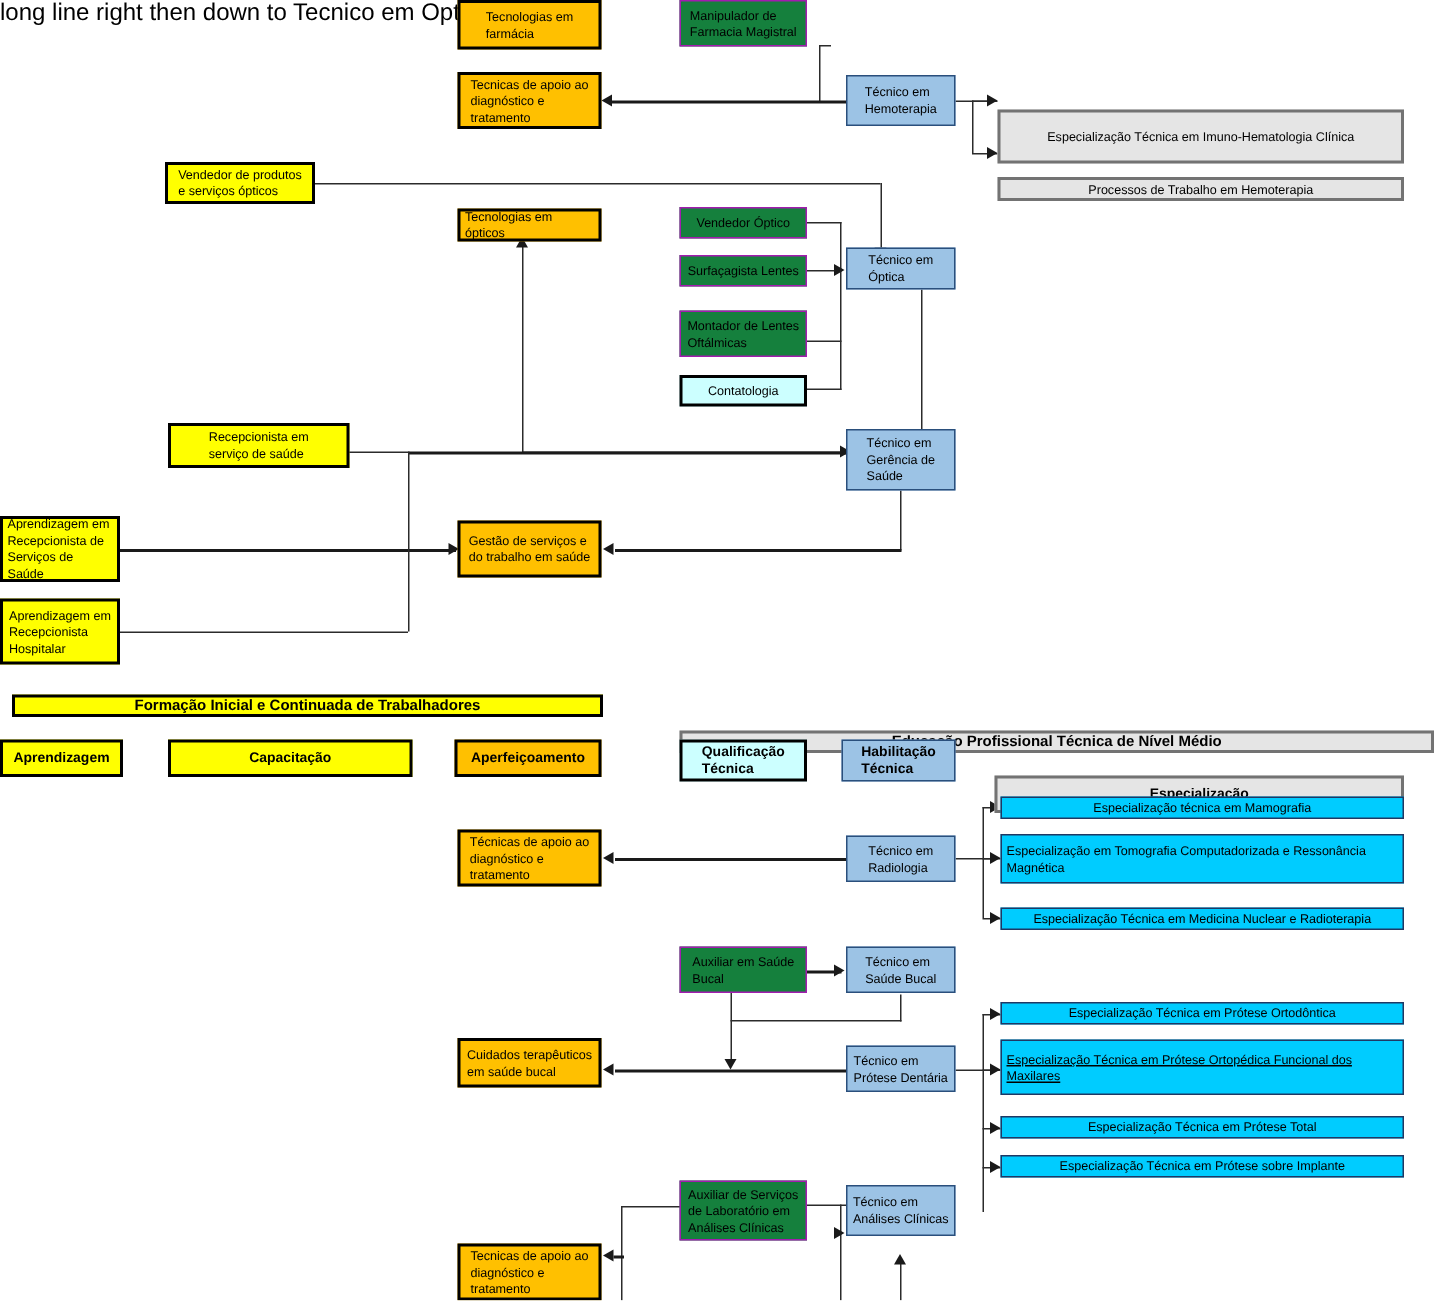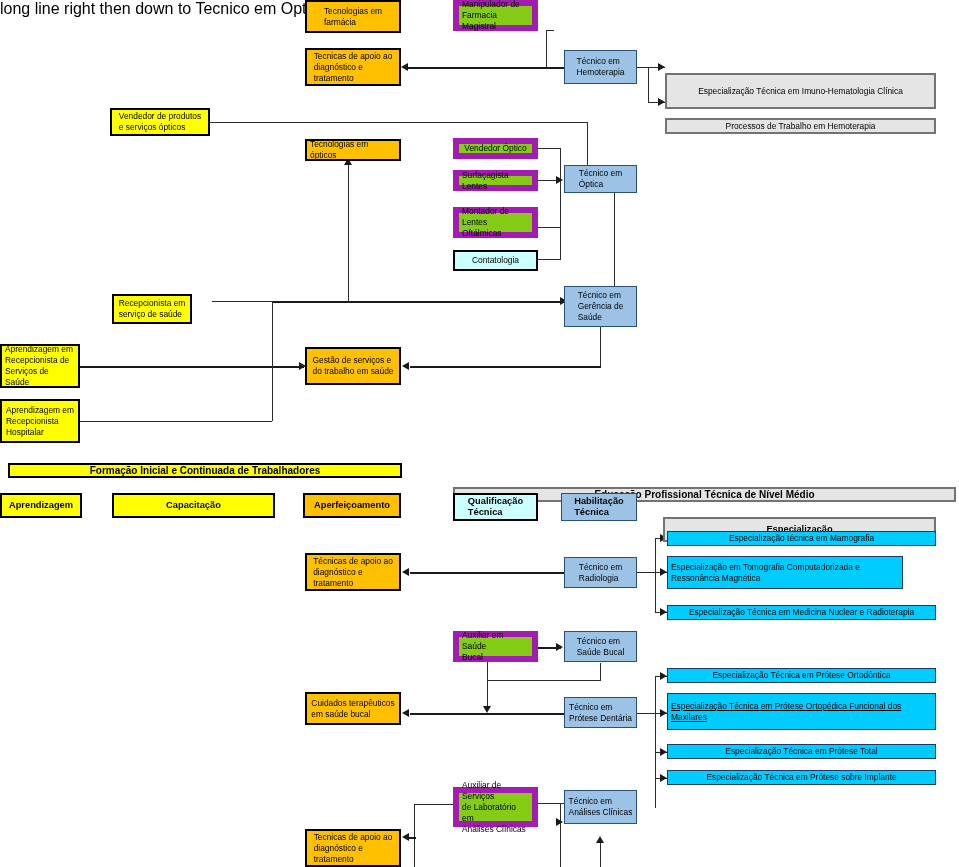--- a/index.html
+++ b/index.html
@@ -28,21 +28,21 @@
     color: #000000;
     font-size: 8.4px;
     line-height: 11px;
     padding: 1px 3px;
     white-space: pre-line;
     z-index: 3;
   }
   
   .f-amber      { background: #ffc000; border: 2px solid #000000; }
   .f-yellow     { background: #ffff00; border: 2px solid #000000; }
-  .f-palecyan   { background: #84cc16; border: 6px solid #a21caf; }
+  .f-palecyan   { background: #15803d; border: 1px solid #a21caf; }
   .f-palecyan-b { background: #ccffff; border: 2px solid #000000; }
   .f-bluemed    { background: #9cc3e5; border: 1px solid #2a4f7c; }
   .f-cyan       { background: #e5e5e5; border: 2px solid #737373; margin-top: 24px; }
   .f-cyan-thin  { background: #00ccff; border: 1px solid #1f3864; }
 
   .bold     { font-weight: bold; font-size: 9.3px; }
   .band     { font-weight: bold; font-size: 10px; }
 
   
   .ln {
@@ -197,21 +197,21 @@
 
   <div class="node f-amber" style="left:305px; top:48px; width:96px; height:38px;">Tecnicas de apoio ao
 diagnóstico e
 tratamento</div>
 
   <div class="node f-yellow" style="left:110px; top:108px; width:100px; height:28px;">Vendedor de produtos
 e serviços ópticos</div>
 
   <div class="node f-amber" style="left:305px; top:139px; width:96px; height:22px;">Tecnologias em ópticos</div>
 
-  <div class="node f-yellow" style="left:112px; top:294px; width:80px; height:30px;">Recepcionista em
+  <div class="node f-yellow" style="left:112px; top:282px; width:121px; height:30px;">Recepcionista em
 serviço de saúde</div>
 
   <div class="node f-yellow" style="left:0px; top:344px; width:80px; height:44px;">Aprendizagem em
 Recepcionista de
 Serviços de Saúde</div>
 
   <div class="node f-yellow" style="left:0px; top:399px; width:80px; height:44px;">Aprendizagem em
 Recepcionista
 Hospitalar</div>
 
@@ -270,21 +270,21 @@
 
   <div class="node f-cyan-thin" style="left:667px; top:531px; width:269px; height:15px;">Especialização técnica em Mamografia</div>
 
   <div class="node f-amber" style="left:305px; top:553px; width:96px; height:38px;">Técnicas de apoio ao
 diagnóstico e
 tratamento</div>
 
   <div class="node f-bluemed" style="left:564px; top:557px; width:73px; height:31px;">Técnico em
 Radiologia</div>
 
-  <div class="node f-cyan-thin" style="left:667px; top:556px; width:236px; height:33px;">Especialização em Tomografia Computadorizada e Ressonância Magnética</div>
+  <div class="node f-cyan-thin" style="left:667px; top:556px; width:269px; height:33px;">Especialização em Tomografia Computadorizada e Ressonância Magnética</div>
 
   <div class="node f-cyan-thin" style="left:667px; top:605px; width:269px; height:15px;">Especialização Técnica em Medicina Nuclear e Radioterapia</div>
 
   <div class="node f-palecyan" style="left:453px; top:631px; width:85px; height:31px;">Auxiliar em Saúde
 Bucal</div>
 
   <div class="node f-bluemed" style="left:564px; top:631px; width:73px; height:31px;">Técnico em
 Saúde Bucal</div>
 
   <div class="node f-cyan-thin" style="left:667px; top:668px; width:269px; height:15px;">Especialização Técnica  em Prótese Ortodôntica</div>

